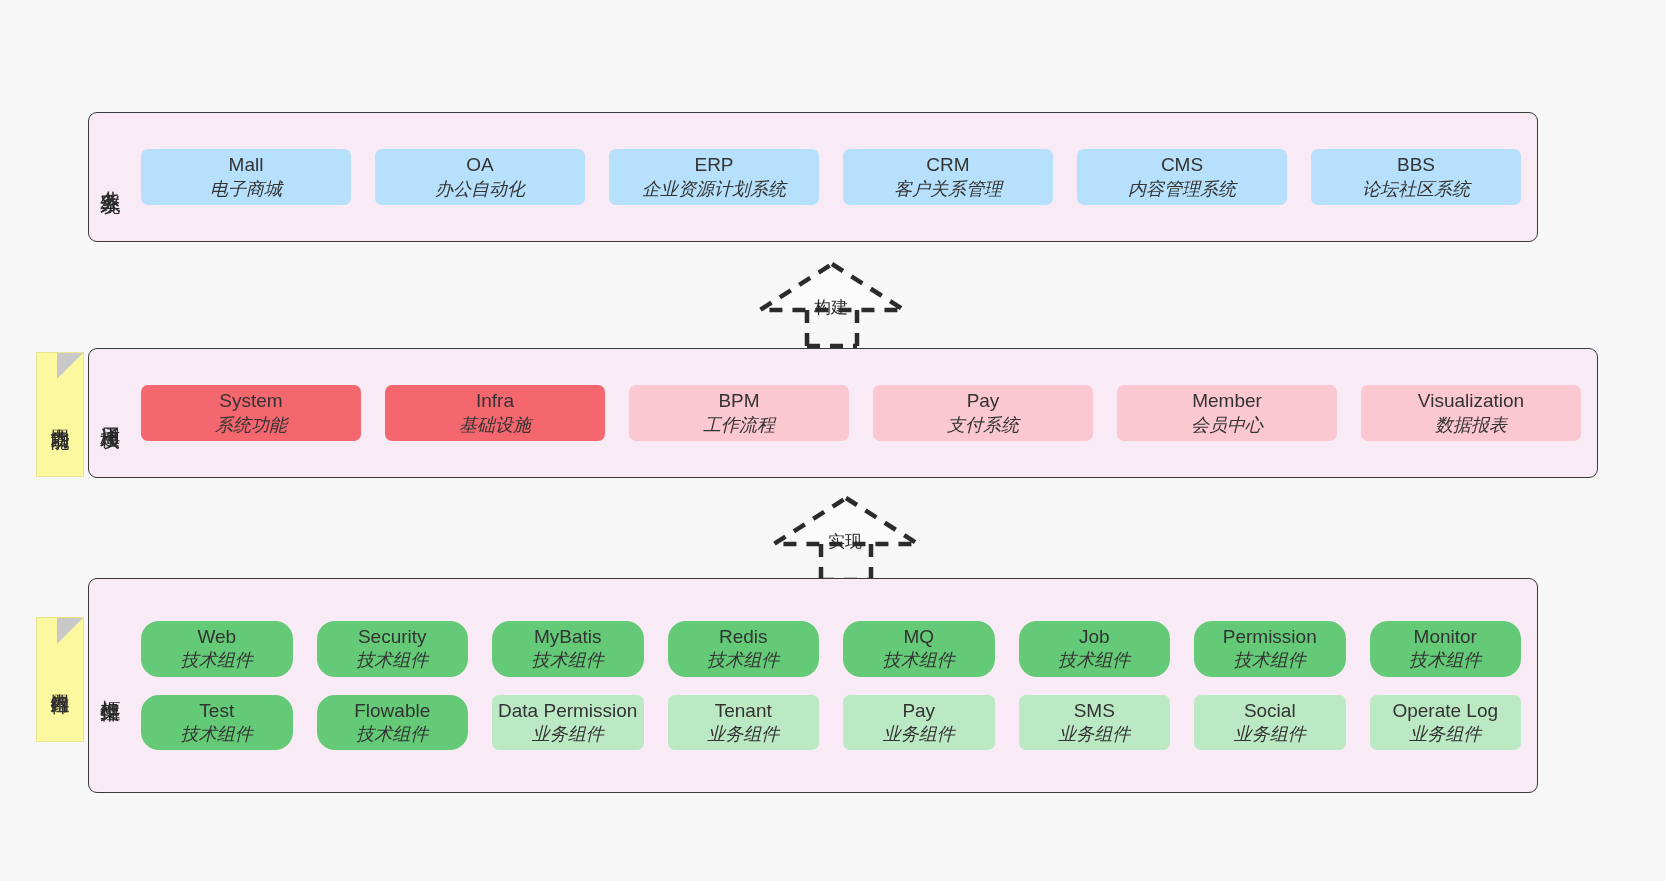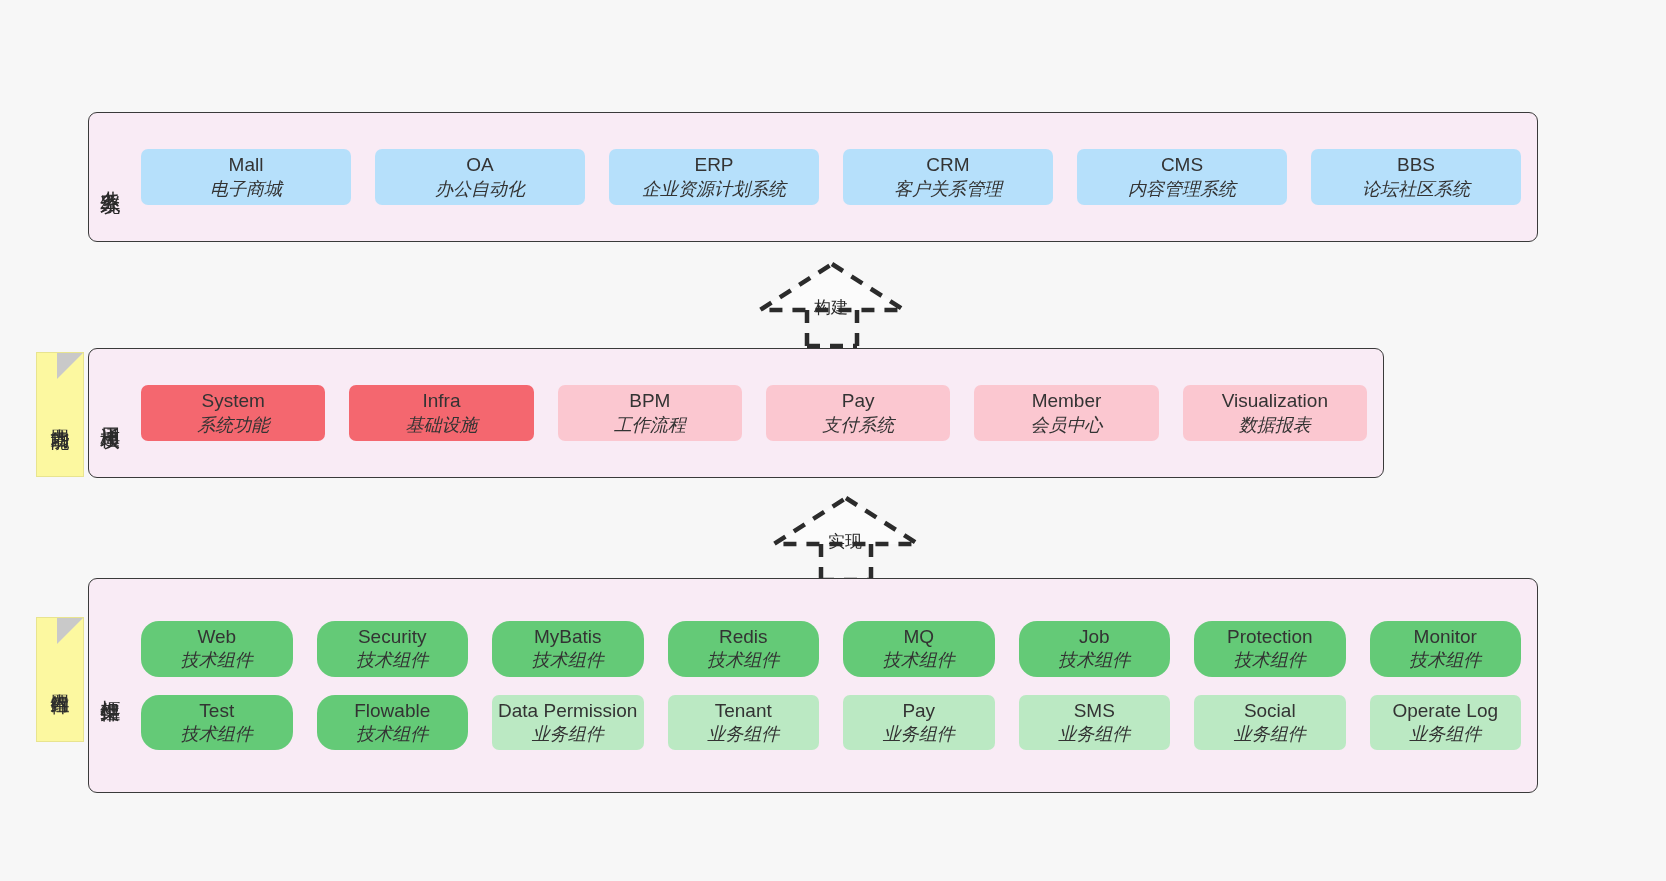--- a/index.html
+++ b/index.html
@@ -153,21 +153,21 @@
 
       <path d="M55,52 L55,90 M105,52 L105,90 M55,88 L105,88" fill="none" stroke="#2b2b2b" stroke-width="4.5" stroke-dasharray="13,10"></path>
     </svg>
     <span class="arrow-label" style="left:62px; top:38px;">构建</span>
   </div>
 
   <div class="note" id="note-builtin-feature" style="left:36px; top:352px; width:48px; height:125px;">
     <span>内置功能</span>
   </div>
 
-  <div class="layer" id="layer-common-module" style="left:88px; top:348px; width:1296px; height:130px;">
+  <div class="layer" id="layer-common-module" style="left:88px; top:348px; width:1510px; height:130px;">
     <div class="layer-title">通用模块</div>
     <div class="layer-body">
       <div class="row">
         <div class="card c-red">
           <span class="en">System</span>
           <span class="cn">系统功能</span>
         </div>
         <div class="card c-red">
           <span class="en">Infra</span>
           <span class="cn">基础设施</span>
@@ -227,21 +227,21 @@
         </div>
         <div class="card c-green">
           <span class="en">MQ</span>
           <span class="cn">技术组件</span>
         </div>
         <div class="card c-green">
           <span class="en">Job</span>
           <span class="cn">技术组件</span>
         </div>
         <div class="card c-green">
-          <span class="en">Protection</span>
+          <span class="en">Permission</span>
           <span class="cn">技术组件</span>
         </div>
         <div class="card c-green">
           <span class="en">Monitor</span>
           <span class="cn">技术组件</span>
         </div>
       </div>
 
       <div class="row">
         <div class="card c-green">

